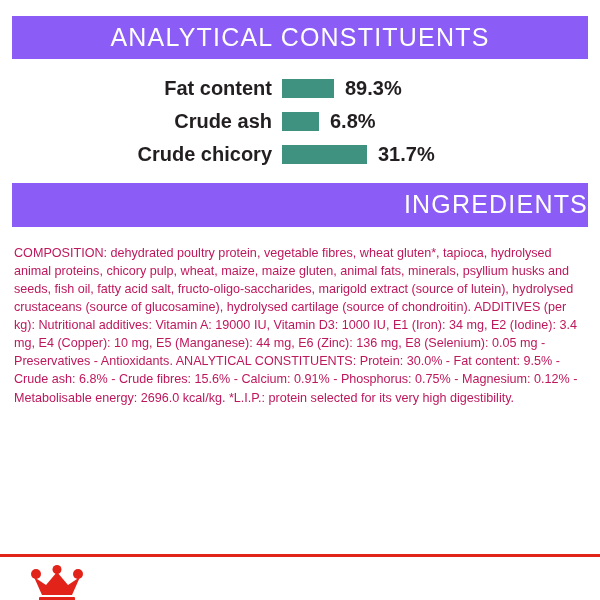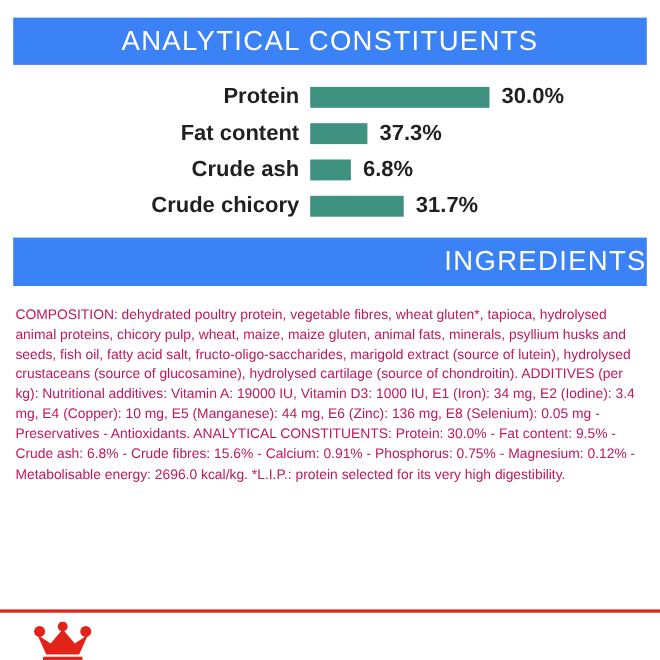--- a/index.html
+++ b/index.html
@@ -18,21 +18,21 @@
 
   .page {
     width: 600px;
     height: 600px;
     position: relative;
     box-sizing: border-box;
   }
 
   
   .section-bar {
-    background: #3b82f6;
+    background: #8b5cf6;
     color: #ffffff;
     text-align: center;
     font-size: 25px;
     letter-spacing: 1.2px;
     font-weight: normal;
     padding: 8px 0 9px 0;
     margin: 0 12px;
     line-height: 1.05;
   }
   #constituents-header {
@@ -118,31 +118,24 @@
 </style>
 </head>
 <body>
 
 <div class="page">
 
   <div class="section-bar" id="constituents-header">ANALYTICAL CONSTITUENTS</div>
 
   <div class="chart" id="chart">
       <div class="chart-row">
-        <div class="chart-label">Protein</div>
-        <div class="chart-bar-wrap">
-          <div class="chart-bar" style="width: 163px; background: rgb(63, 146, 128);"></div>
-          <div class="chart-value">30.0%</div>
-        </div>
-      </div>
-      <div class="chart-row">
         <div class="chart-label">Fat content</div>
         <div class="chart-bar-wrap">
           <div class="chart-bar" style="width: 52px; background: rgb(63, 146, 128);"></div>
-          <div class="chart-value">37.3%</div>
+          <div class="chart-value">89.3%</div>
         </div>
       </div>
       <div class="chart-row">
         <div class="chart-label">Crude ash</div>
         <div class="chart-bar-wrap">
           <div class="chart-bar" style="width: 37px; background: rgb(63, 146, 128);"></div>
           <div class="chart-value">6.8%</div>
         </div>
       </div>
       <div class="chart-row">

